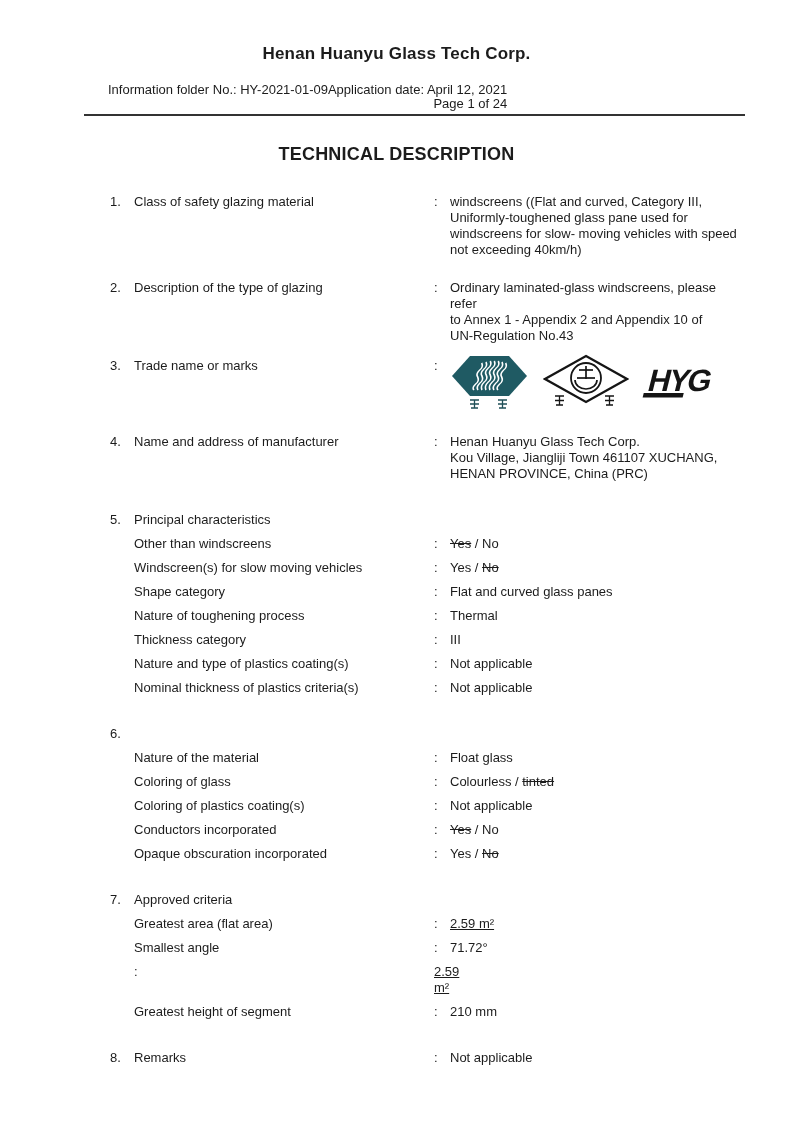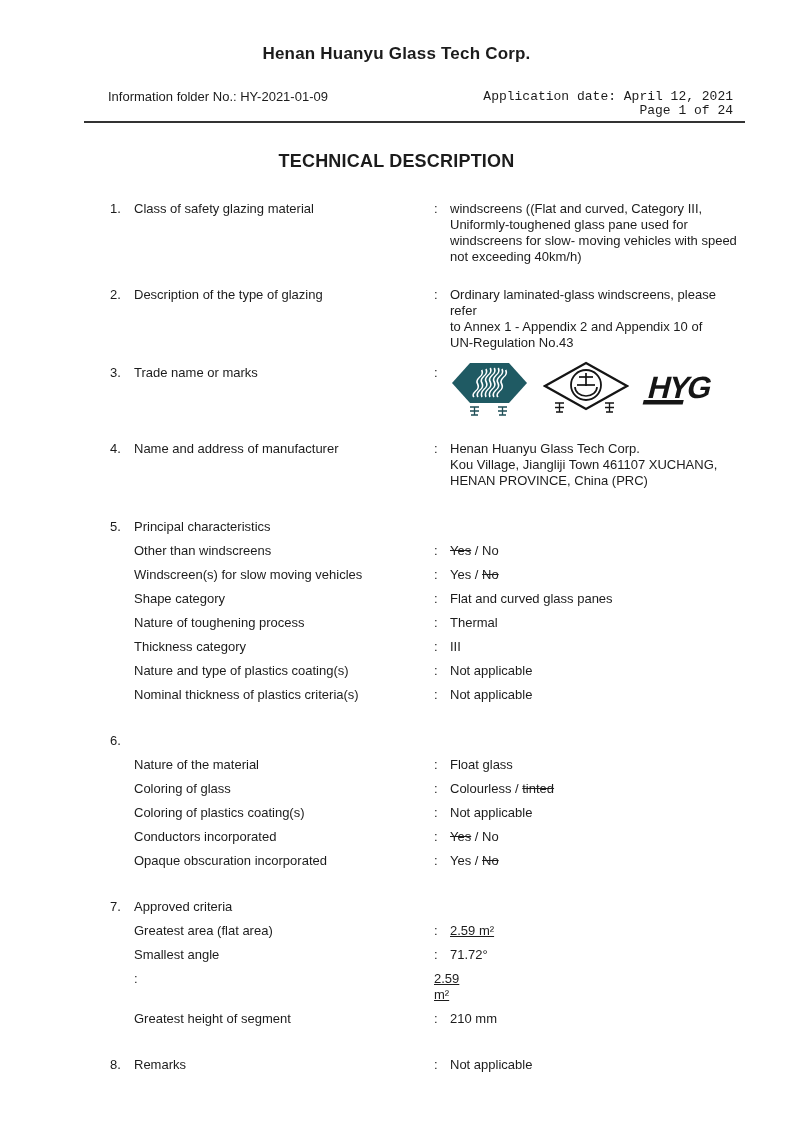--- a/index.html
+++ b/index.html
@@ -18,26 +18,25 @@
   .doc-title {
     padding-top: 44px;
     text-align: center;
     font-size: 17px;
     font-weight: bold;
     line-height: 20px;
     letter-spacing: 0.2px;
   }
   .header-meta {
     display: flex;
-    justify-content: space-between;
     align-items: flex-start;
-    margin: 26px 60px 0 108px;
+    margin: 19px 60px 0 108px;
     line-height: 14px;
   }
-  .header-meta .right { text-align: right; font-family: Liberation Mono, monospace; }
+  .header-meta .right { text-align: right; }
   .header-divider {
     border: 0;
     border-top: 2px solid #333;
     margin: 3px 48px 0 84px;
   }
   .section-title {
     margin-top: 31px;
     text-align: center;
     font-weight: bold;
     font-size: 18px;

